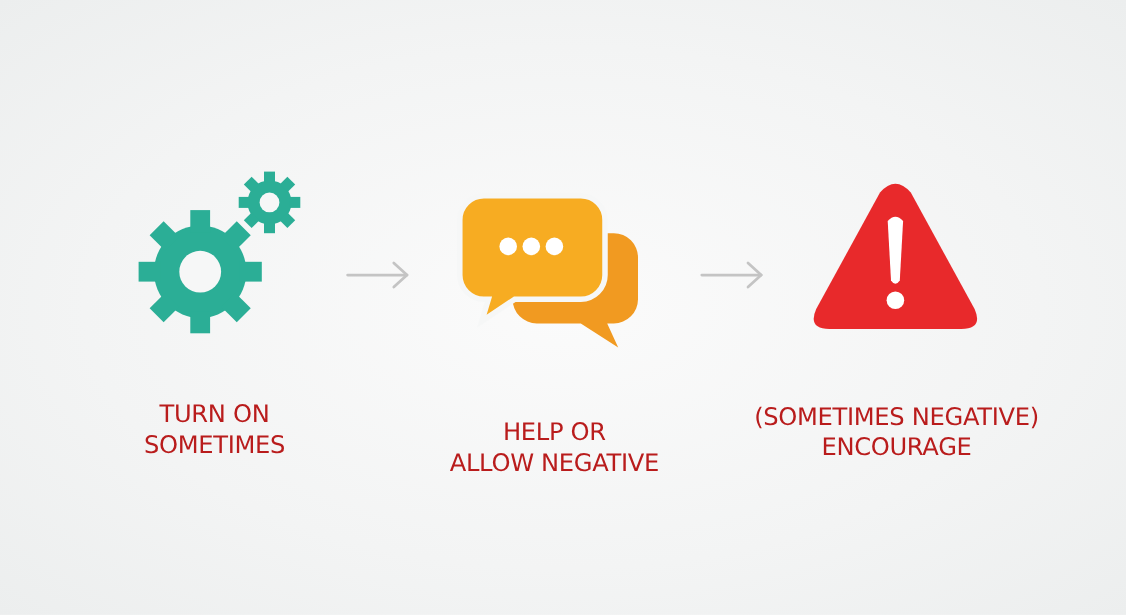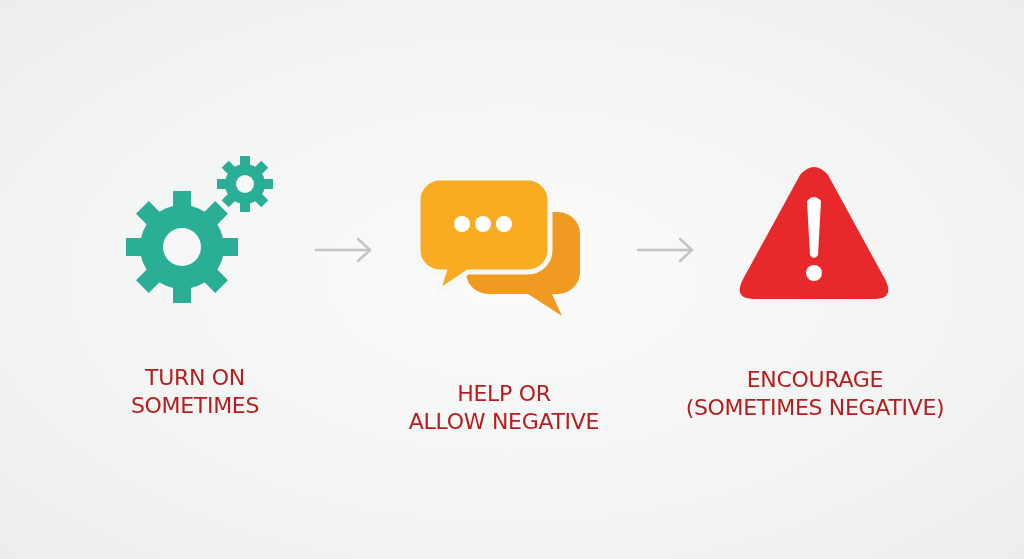--- a/index.html
+++ b/index.html
@@ -99,15 +99,15 @@
   <span>TURN ON</span>
   <span>SOMETIMES</span>
 </div>
 
 <div class="label" style="left:382px;top:380px;width:244px;">
   <span>HELP OR</span>
   <span>ALLOW NEGATIVE</span>
 </div>
 
 <div class="label" style="left:680px;top:366px;width:270px;">
+  <span>(SOMETIMES NEGATIVE)</span>
   <span>ENCOURAGE</span>
-  <span>(SOMETIMES NEGATIVE)</span>
 </div>
 
 </body></html>

